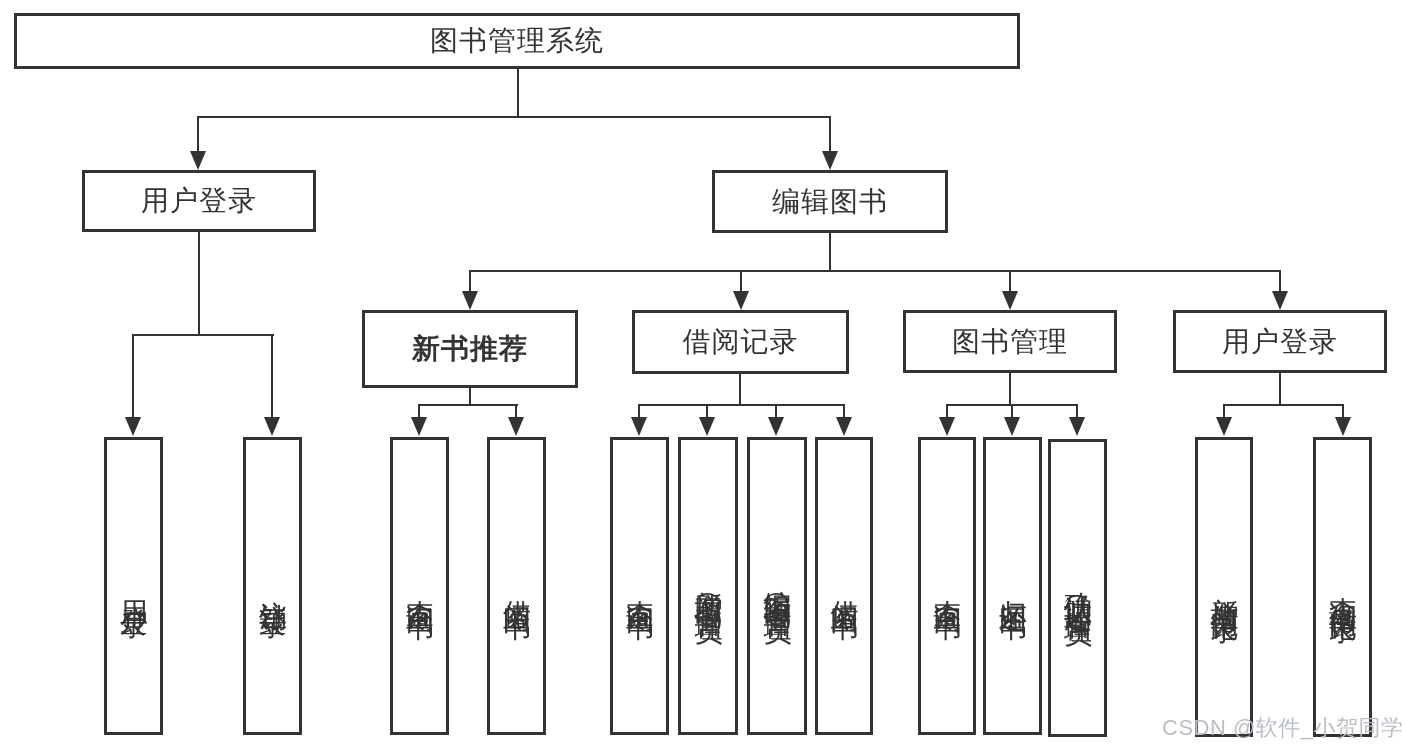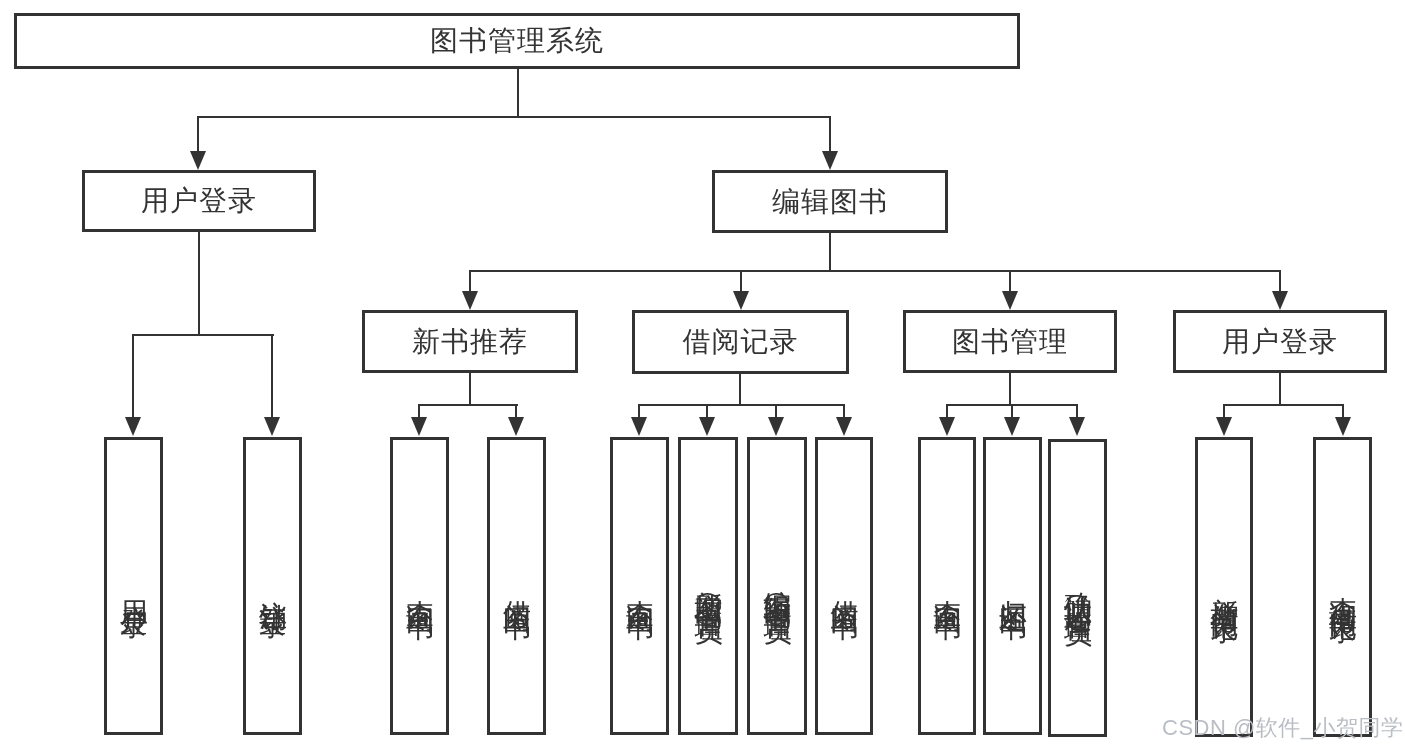--- a/index.html
+++ b/index.html
@@ -101,21 +101,21 @@
     <span class="lbl">图书管理系统</span>
   </div>
 
   <div class="box" style="left:82px;top:170px;width:234px;height:62px;">
     <span class="lbl">用户登录</span>
   </div>
   <div class="box" style="left:712px;top:170px;width:236px;height:63px;">
     <span class="lbl">编辑图书</span>
   </div>
 
-  <div class="box" style="left:362px;top:310px;width:216px;height:63px;">
+  <div class="box" style="left:362px;top:310px;width:216px;height:78px;font-weight:bold;">
     <span class="lbl">新书推荐</span>
   </div>
   <div class="box" style="left:632px;top:310px;width:217px;height:64px;">
     <span class="lbl">借阅记录</span>
   </div>
   <div class="box" style="left:903px;top:310px;width:214px;height:63px;">
     <span class="lbl">图书管理</span>
   </div>
   <div class="box" style="left:1173px;top:310px;width:214px;height:63px;">
     <span class="lbl">用户登录</span>

